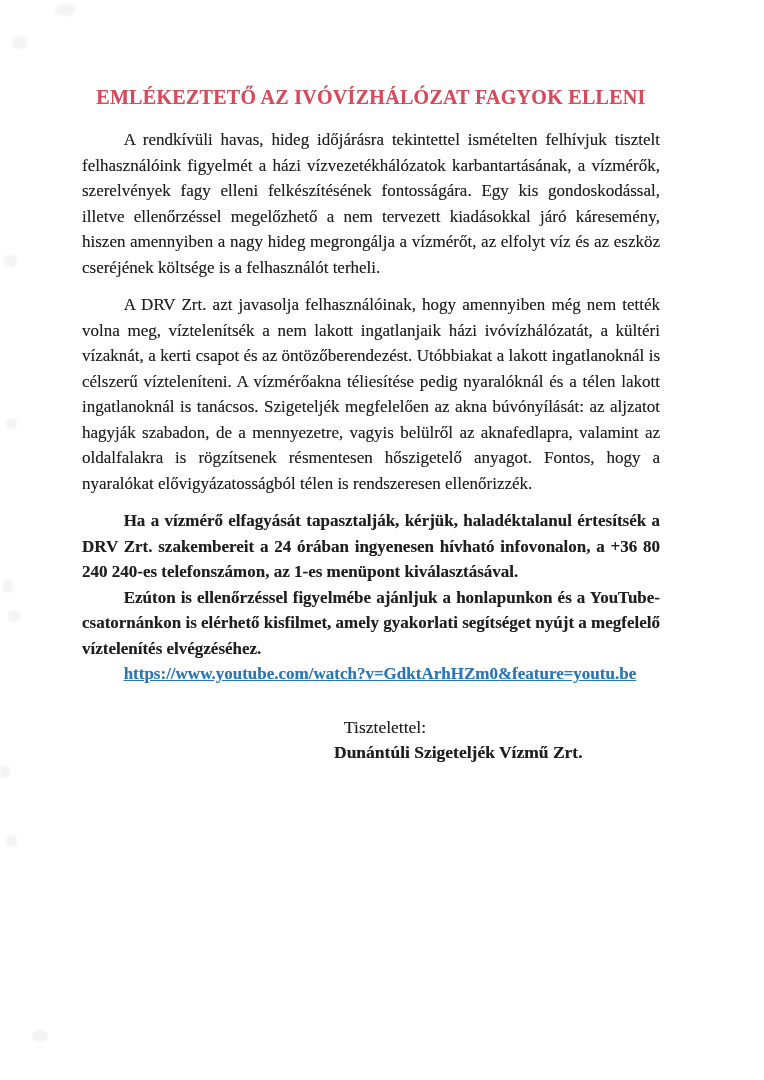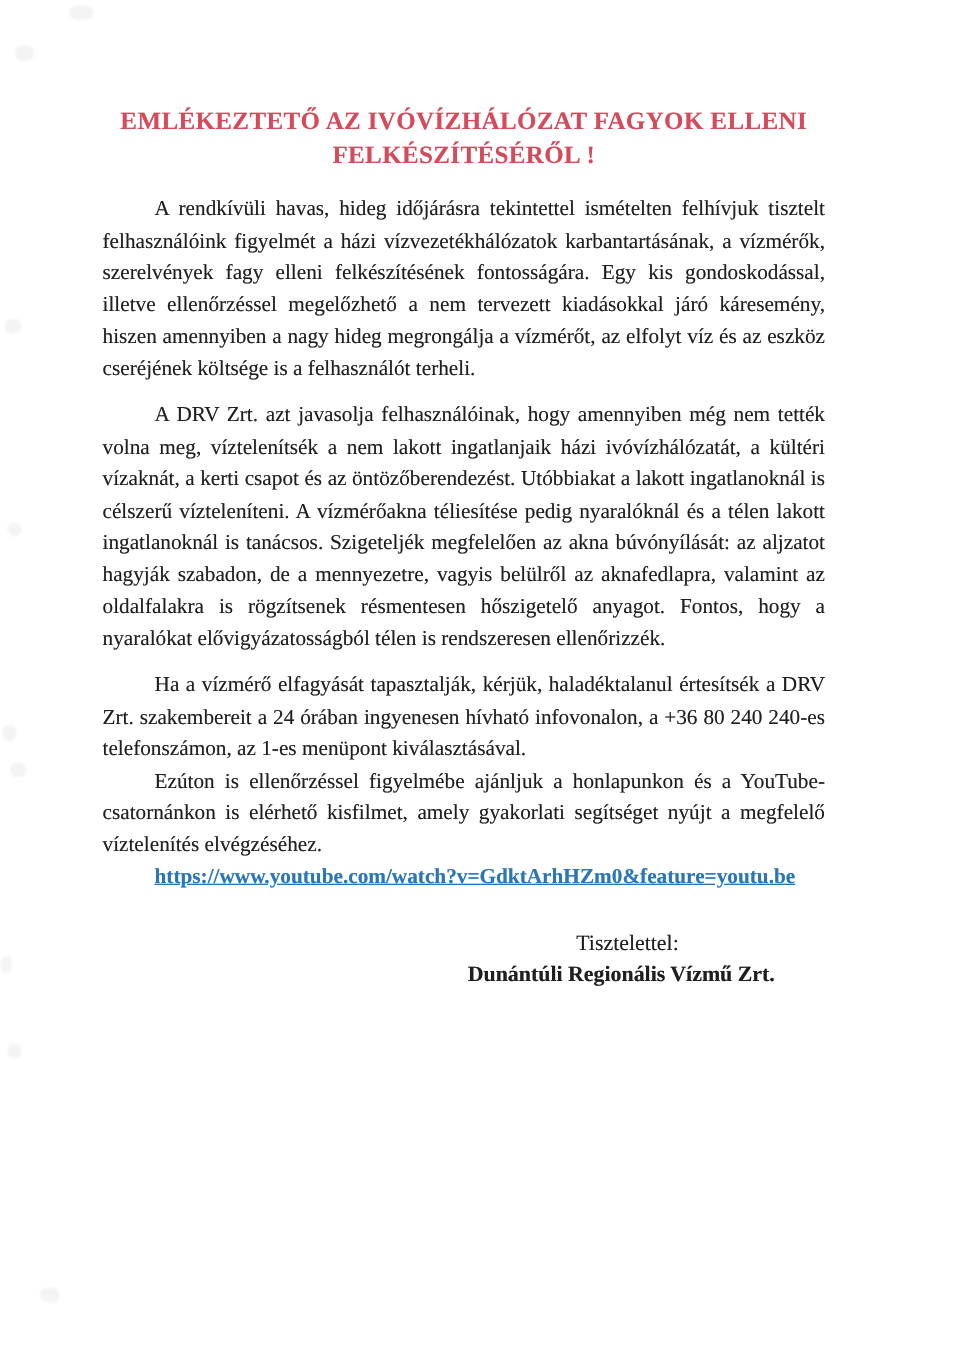--- a/index.html
+++ b/index.html
@@ -36,39 +36,38 @@
   }
   .title span { display: block; }
   .body-text p {
     margin: 0 0 12px 0;
     font-size: 17px;
     line-height: 25.5px;
     text-align: justify;
     text-indent: 2.45em;
     text-shadow: 0 0 0.4px rgba(0,0,0,0.45);
   }
-  .body-text p.tight { margin-bottom: 0; }
+  .body-text p.tight { margin-bottom: 0; font-weight: bold; }
   .link-line {
     margin: 0;
     font-size: 17.5px;
     line-height: 25.5px;
     text-indent: 0;
   }
   .link-line a {
     color: #2a76b9;
     font-weight: bold;
     text-shadow: 0 0 0.4px rgba(42,118,185,0.5);
     cursor: pointer;
   }
   .signature {
     margin-top: 28px;
     margin-left: 252px;
     font-size: 17.5px;
     line-height: 25.5px;
-    text-align: center;
   }
   .signature .closing {
     display: block;
     padding-left: 10px;
     text-shadow: 0 0 0.4px rgba(0,0,0,0.45);
   }
   .signature .company {
     display: block;
     font-weight: bold;
     text-shadow: 0 0 0.5px rgba(0,0,0,0.55);
@@ -90,41 +89,40 @@
   .s8 { left: 6px;  top: 835px;  width: 11px; height: 12px; }
   .s9 { left: 32px; top: 1030px; width: 16px; height: 12px; }
 </style>
 </head>
 <body>
 
 <div class="page">
 
   <h1 class="title">
     <span>EMLÉKEZTETŐ AZ IVÓVÍZHÁLÓZAT FAGYOK ELLENI</span>
-    <span>FELKÉSZÍTÉSÉRŐL !</span>
   </h1>
 
   <div class="body-text">
     <p>A rendkívüli havas, hideg időjárásra tekintettel ismételten felhívjuk tisztelt felhasználóink figyelmét a házi vízvezetékhálózatok karbantartásának, a vízmérők, szerelvények fagy elleni felkészítésének fontosságára. Egy kis gondoskodással, illetve ellenőrzéssel megelőzhető a nem tervezett kiadásokkal járó káresemény, hiszen amennyiben a nagy hideg megrongálja a vízmérőt, az elfolyt víz és az eszköz cseréjének költsége is a felhasználót terheli.</p>
 
 
     <p>A DRV Zrt. azt javasolja felhasználóinak, hogy amennyiben még nem tették volna meg, víztelenítsék a nem lakott ingatlanjaik házi ivóvízhálózatát, a kültéri vízaknát, a kerti csapot és az öntözőberendezést. Utóbbiakat a lakott ingatlanoknál is célszerű vízteleníteni. A vízmérőakna téliesítése pedig nyaralóknál és a télen lakott ingatlanoknál is tanácsos. Szigeteljék megfelelően az akna búvónyílását: az aljzatot hagyják szabadon, de a mennyezetre, vagyis belülről az aknafedlapra, valamint az oldalfalakra is rögzítsenek résmentesen hőszigetelő anyagot. Fontos, hogy a nyaralókat elővigyázatosságból télen is rendszeresen ellenőrizzék.</p>
 
     <p class="tight">Ha a vízmérő elfagyását tapasztalják, kérjük, haladéktalanul értesítsék a DRV Zrt. szakembereit a 24 órában ingyenesen hívható infovonalon, a +36 80 240 240-es telefonszámon, az 1-es menüpont kiválasztásával.</p>
 
     <p class="tight">Ezúton is ellenőrzéssel figyelmébe ajánljuk a honlapunkon és a YouTube-csatornánkon is elérhető kisfilmet, amely gyakorlati segítséget nyújt a megfelelő víztelenítés elvégzéséhez.</p>
 
     <p class="link-line">
       <a href="#">https://www.youtube.com/watch?v=GdktArhHZm0&amp;feature=youtu.be</a>
     </p>
   </div>
 
   <div class="signature">
     <span class="closing">Tisztelettel:</span>
-    <span class="company">Dunántúli Regionális Vízmű Zrt.</span>
+    <span class="company">Dunántúli Szigeteljék Vízmű Zrt.</span>
   </div>
 
 </div>
 
 <div class="smudge s1"></div>
 <div class="smudge s2"></div>
 <div class="smudge s3"></div>
 <div class="smudge s4"></div>
 <div class="smudge s5"></div>
 <div class="smudge s6"></div>

